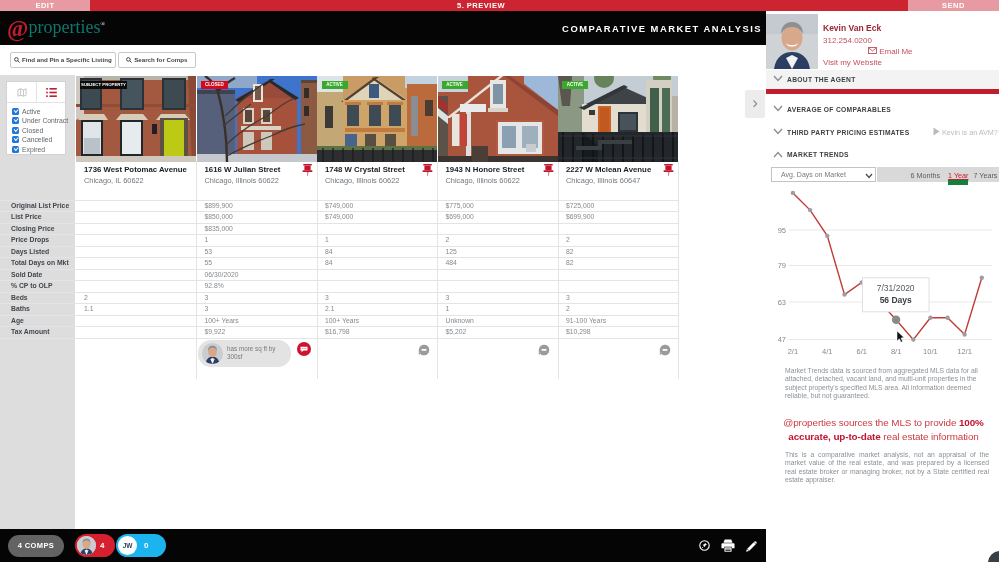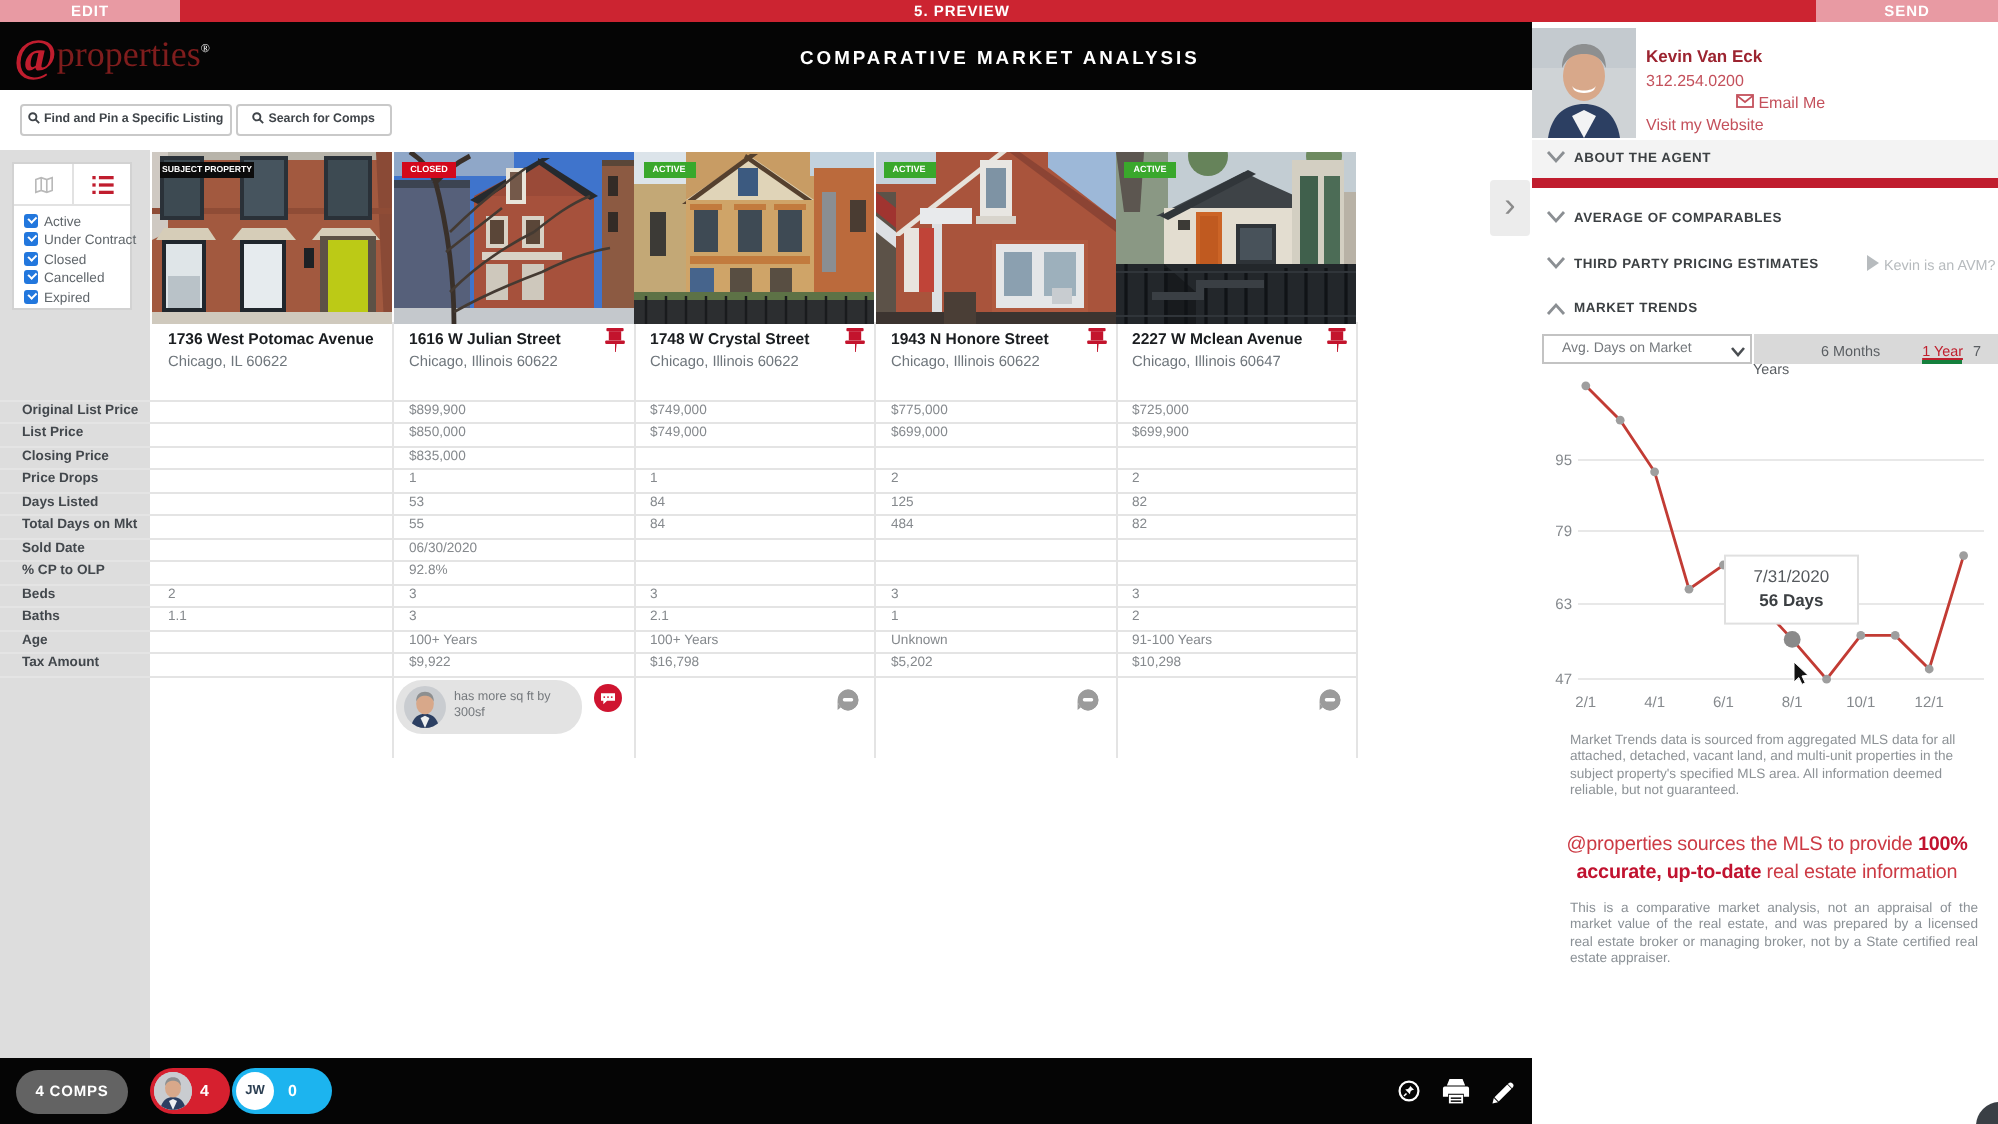--- a/index.html
+++ b/index.html
@@ -11,23 +11,23 @@
 </head>
 <body>
 
 <div class="abs" style="left:0;top:0;width:999px;height:11px;background:#cc2431;"></div>
 <div class="abs" style="left:0;top:0;width:90px;height:11px;background:#e89aa3;color:#fff;font-size:7.5px;font-weight:bold;letter-spacing:.5px;text-align:center;line-height:11px;">EDIT</div>
 <div class="abs" style="left:425px;top:0;width:112px;height:11px;color:#fff;font-size:7.5px;font-weight:bold;letter-spacing:.5px;text-align:center;line-height:11px;">5. PREVIEW</div>
 <div class="abs" style="left:908px;top:0;width:91px;height:11px;background:#e89aa3;color:#fff;font-size:7.5px;font-weight:bold;letter-spacing:.5px;text-align:center;line-height:11px;">SEND</div>
 
 <div class="abs" style="left:0;top:11px;width:766px;height:34px;background:#050505;"></div>
 <div class="abs" style="left:7px;top:14px;width:300px;height:28px;font-family:'Liberation Serif',serif;">
-  <span style="color:#c01d2e;font-size:23px;font-weight:bold;line-height:26px;vertical-align:-2.5px;">@</span><span style="color:#7f1d1d;font-size:18px;line-height:26px;">properties</span><span style="color:#fff;font-size:6px;vertical-align:7px;">®</span>
-</div>
-<div class="abs" style="left:400px;top:23px;width:362px;height:16px;color:#fff;font-size:9.4px;font-weight:bold;letter-spacing:1.5px;text-align:left;">COMPARATIVE MARKET ANALYSIS</div>
+  <span style="color:#c01d2e;font-size:23px;font-weight:bold;line-height:26px;vertical-align:-2.5px;">@</span><span style="color:#0f766e;font-size:18px;line-height:26px;">properties</span><span style="color:#fff;font-size:6px;vertical-align:7px;">®</span>
+</div>
+<div class="abs" style="left:400px;top:23px;width:362px;height:16px;color:#fff;font-size:9.4px;font-weight:bold;letter-spacing:1.5px;text-align:right;">COMPARATIVE MARKET ANALYSIS</div>
 
 <div class="abs" style="left:10px;top:52px;width:106px;height:16px;background:#fff;border:1px solid #c9c9c9;border-radius:2px;color:#3f4449;font-size:6.2px;font-weight:bold;line-height:14px;text-align:center;white-space:nowrap;overflow:hidden;"><svg width="6" height="6" viewBox="0 0 10 10" style="vertical-align:-0.5px;">
       <circle cx="4" cy="4" r="3" fill="none" stroke="#3f4449" stroke-width="1.6"></circle>
       <path d="M6.2 6.2 L9.3 9.3" stroke="#3f4449" stroke-width="1.6"></path>
     </svg> Find and Pin a Specific Listing</div>
 <div class="abs" style="left:118px;top:52px;width:78px;height:16px;background:#fff;border:1px solid #c9c9c9;border-radius:2px;color:#3f4449;font-size:6.2px;font-weight:bold;line-height:14px;text-align:center;white-space:nowrap;overflow:hidden;"><svg width="6" height="6" viewBox="0 0 10 10" style="vertical-align:-0.5px;">
       <circle cx="4" cy="4" r="3" fill="none" stroke="#3f4449" stroke-width="1.6"></circle>
       <path d="M6.2 6.2 L9.3 9.3" stroke="#3f4449" stroke-width="1.6"></path>
     </svg> Search for Comps</div>
 
@@ -457,21 +457,21 @@
     </svg>
   <div class="abs" style="left:21px;top:140px;font-size:6.7px;font-weight:bold;letter-spacing:.3px;color:#3c4043;">MARKET TRENDS</div>
 
   <div class="abs" style="left:5px;top:155.5px;width:105px;height:15.5px;background:#fff;border:1px solid #c3c3c3;">
     <div class="abs" style="left:9px;top:3.5px;font-size:7px;color:#75797d;">Avg. Days on Market</div>
     <svg class="abs" style="left:93px;top:5px;" width="8" height="6" viewBox="0 0 8 6">
         <path d="M1 1 L4 4.5 L7 1" fill="none" stroke="#4a4e52" stroke-width="1.3"></path>
       </svg>
   </div>
   <div class="abs" style="left:110.5px;top:155.5px;width:122.5px;height:15.5px;background:#d9d9d9;">
-    <div class="abs" style="left:0;top:4px;width:122px;font-size:7.2px;color:#5a5e62;"><span style="margin-left:34px;">6 Months</span> <span style="color:#c0202e;border-bottom:2px solid #15803d;margin-left:19px;text-decoration:underline;">1 Year</span> <span style="margin-left:3px;">7 Years</span></div>
+    <div class="abs" style="left:0;top:4px;width:122px;font-size:7.2px;color:#5a5e62;"><span style="margin-left:34px;">6 Months</span> <span style="color:#c0202e;border-bottom:5px solid #15803d;margin-left:6px;text-decoration:underline;">1 Year</span> <span style="margin-left:3px;">7 Years</span></div>
   </div>
 
   <svg class="abs" style="left:0;top:170px;" width="233" height="192" viewBox="0 0 233 192">
     <g stroke="#e8e8e8" stroke-width="1">
       <line x1="23" y1="49" x2="226" y2="49"></line>
       <line x1="23" y1="84.5" x2="226" y2="84.5"></line>
       <line x1="23" y1="121" x2="226" y2="121"></line>
       <line x1="23" y1="158.5" x2="226" y2="158.5"></line>
     </g>
     <g font-size="7.5" fill="#85898d" text-anchor="end">

